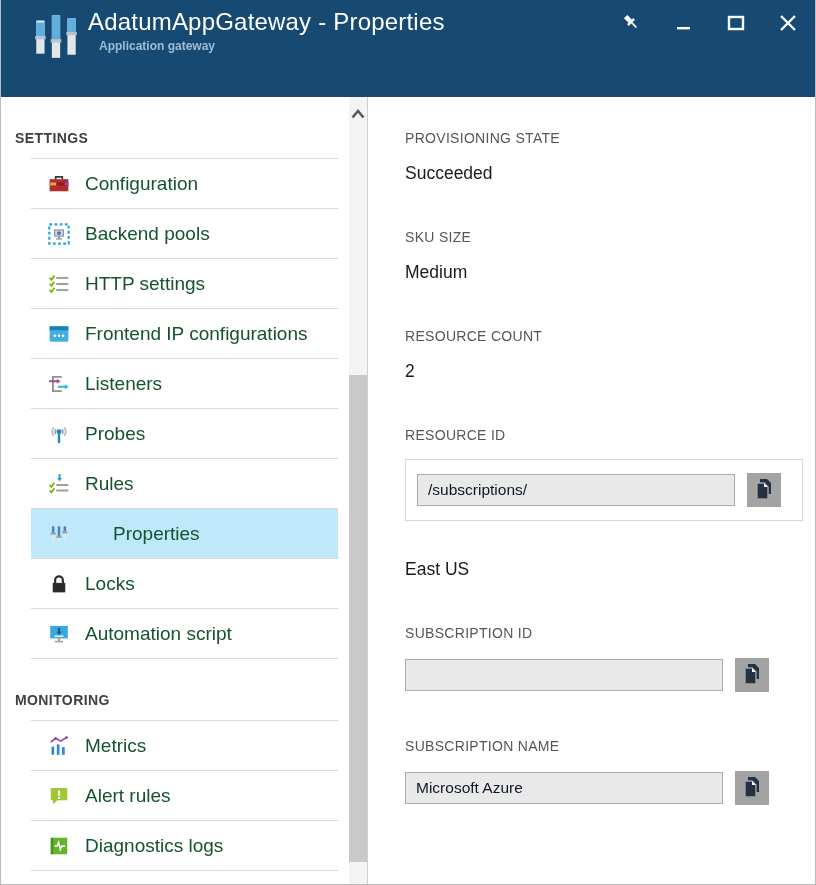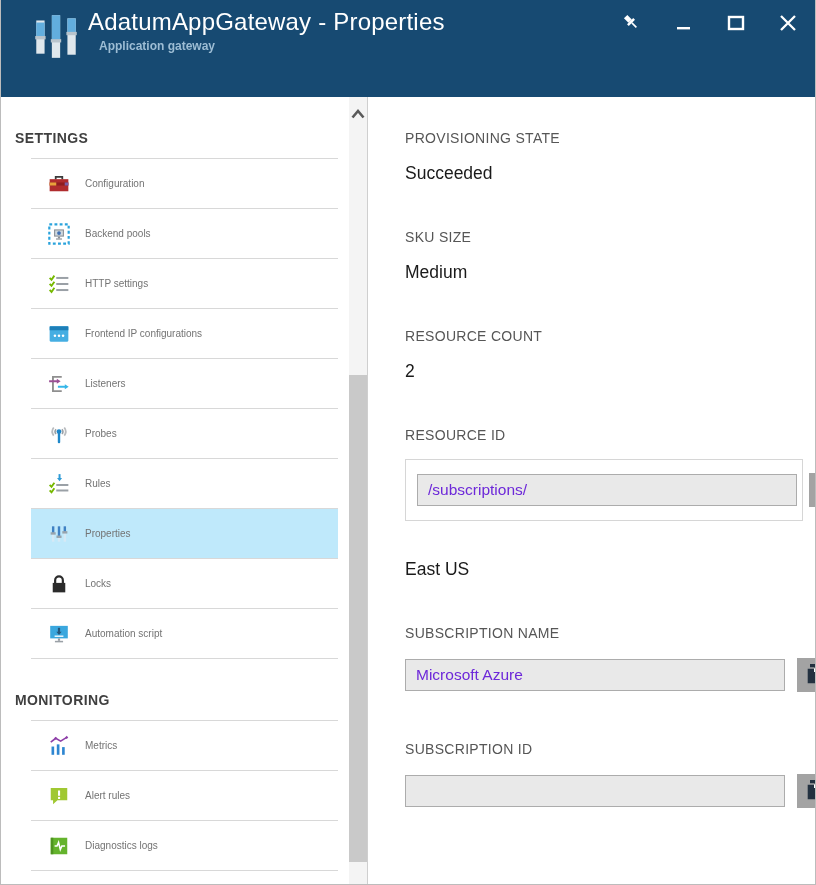--- a/index.html
+++ b/index.html
@@ -18,38 +18,38 @@
   
   .body { display:flex; height:788px; }
 
   
   .sidebar { width:346px; background:#fff; flex:none; }
   .section-head { margin:34px 0 0 14px; line-height:15px; padding-bottom:12px;
                   font-size:14px; font-weight:700; color:#3f3f3f; letter-spacing:.4px; }
   .side-list { list-style:none; margin-left:30px; width:307px; border-top:1px solid #d8d8d8; }
   .side-item { height:50px; border-bottom:1px solid #d8d8d8; display:flex; align-items:center;
                padding-left:17px; cursor:pointer; }
-  .side-item.selected { background:#bfe9fb; }
+  .side-item.selected { background:#bfe9fb;gap:28px; }
   .s-icon { width:22px; height:22px; margin-right:15px; flex:none; }
-  .s-label { font-size:10px; color:#737373; white-space:nowrap; }
+  .s-label { font-size:19px; color:#14532d; white-space:nowrap; }
 
   
   .scrollbar { width:18px; background:#f4f4f4; position:relative; margin-left:2px; flex:none; }
   .scroll-up { position:absolute; top:6px; left:0; width:18px; height:22px; display:flex;
                align-items:center; justify-content:center; cursor:pointer; }
   .scroll-thumb { position:absolute; top:278px; left:0; width:18px; height:487px; background:#c9c9c9; cursor:pointer; }
 
   
   .main { flex:1; border-left:1px solid #cfcfcf; margin-left:0; padding:33px 0 0 37px; background:#fff; }
   .f-label { font-size:14px; line-height:16px; color:#565656; letter-spacing:.3px; }
   .f-value { font-size:17.5px; line-height:20px; color:#1a1a1a; margin-top:17px; }
   .field { margin-bottom:46px; }
   .copy-row { display:flex; align-items:center; margin-top:17px; }
-  .copy-input { width:380px; height:32px; background:#e9e9e9; border:1px solid #acacac;
-                font-family:"Liberation Sans", sans-serif; font-size:15.5px; color:#6d28d9; padding:1px 10px; }
+  .copy-input { width:318px; height:32px; background:#e9e9e9; border:1px solid #acacac;
+                font-family:"Liberation Sans", sans-serif; font-size:15.5px; color:#0f172a; padding:1px 10px; }
   .copy-btn { width:34px; height:34px; background:#a3a3a3; border:none; margin-left:12px; flex:none;
               display:flex; align-items:center; justify-content:center; cursor:pointer; padding:0; }
   .focus-box { border:1px solid #d6d6d6; padding:13px 11px; width:398px; margin-top:16px;
                display:flex; align-items:center; }
   .focus-box .copy-row { margin-top:0; }
   .field.resource-id { margin-bottom:38px; }
   .field.sub-name { margin-bottom:49px; }
 </style>
 </head>
 <body>
@@ -327,47 +327,47 @@
               </span>
             </button>
           </div>
         </div>
       </div>
 
       <div class="field">
         <div class="f-value">East US</div>
       </div>
 
+      <div class="field">
+        <div class="f-label">SUBSCRIPTION ID</div>
+        <div class="copy-row">
+          <input class="copy-input" type="text" readonly="" value="" style="">
+          <button class="copy-btn">
+            <span>
+              <svg width="20" height="22" viewBox="0 0 20 22">
+                <path d="M6 1 H13 L17 5 V16 H6 Z" fill="#233140"></path>
+                <path d="M3 5 H10 L14 9 V21 H3 Z" fill="#233140" stroke="#a3a3a3" stroke-width="1.4"></path>
+                <path d="M10 5 L14 9 H10 Z" fill="#ffffff"></path>
+              </svg>
+            </span>
+          </button>
+        </div>
+      </div>
+
       <div class="field sub-name">
         <div class="f-label">SUBSCRIPTION NAME</div>
         <div class="copy-row">
           <input class="copy-input" type="text" readonly="" value="Microsoft Azure" style="">
           <button class="copy-btn">
             <span>
               <svg width="20" height="22" viewBox="0 0 20 22">
                 <path d="M6 1 H13 L17 5 V16 H6 Z" fill="#233140"></path>
                 <path d="M3 5 H10 L14 9 V21 H3 Z" fill="#233140" stroke="#a3a3a3" stroke-width="1.4"></path>
                 <path d="M10 5 L14 9 H10 Z" fill="#ffffff"></path>
               </svg>
             </span>
           </button>
         </div>
       </div>
 
-      <div class="field">
-        <div class="f-label">SUBSCRIPTION ID</div>
-        <div class="copy-row">
-          <input class="copy-input" type="text" readonly="" value="" style="">
-          <button class="copy-btn">
-            <span>
-              <svg width="20" height="22" viewBox="0 0 20 22">
-                <path d="M6 1 H13 L17 5 V16 H6 Z" fill="#233140"></path>
-                <path d="M3 5 H10 L14 9 V21 H3 Z" fill="#233140" stroke="#a3a3a3" stroke-width="1.4"></path>
-                <path d="M10 5 L14 9 H10 Z" fill="#ffffff"></path>
-              </svg>
-            </span>
-          </button>
-        </div>
-      </div>
-
     </div>
   </div>
 </div>
 
 </body></html>

